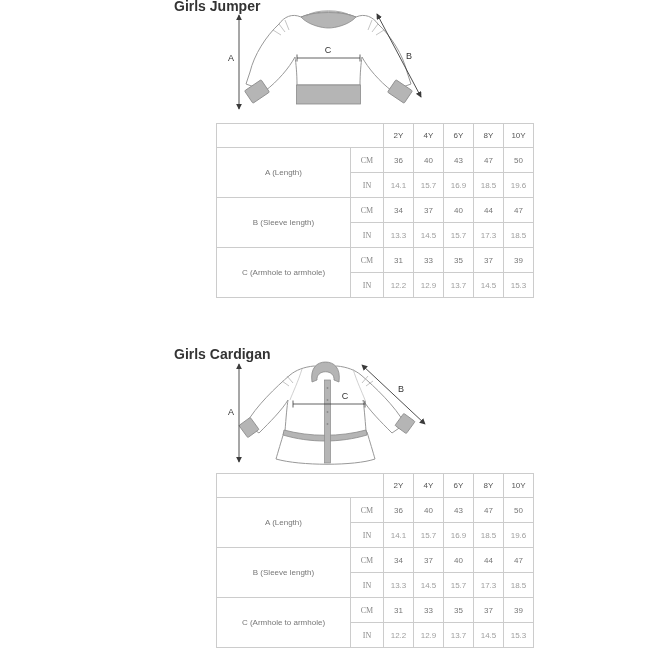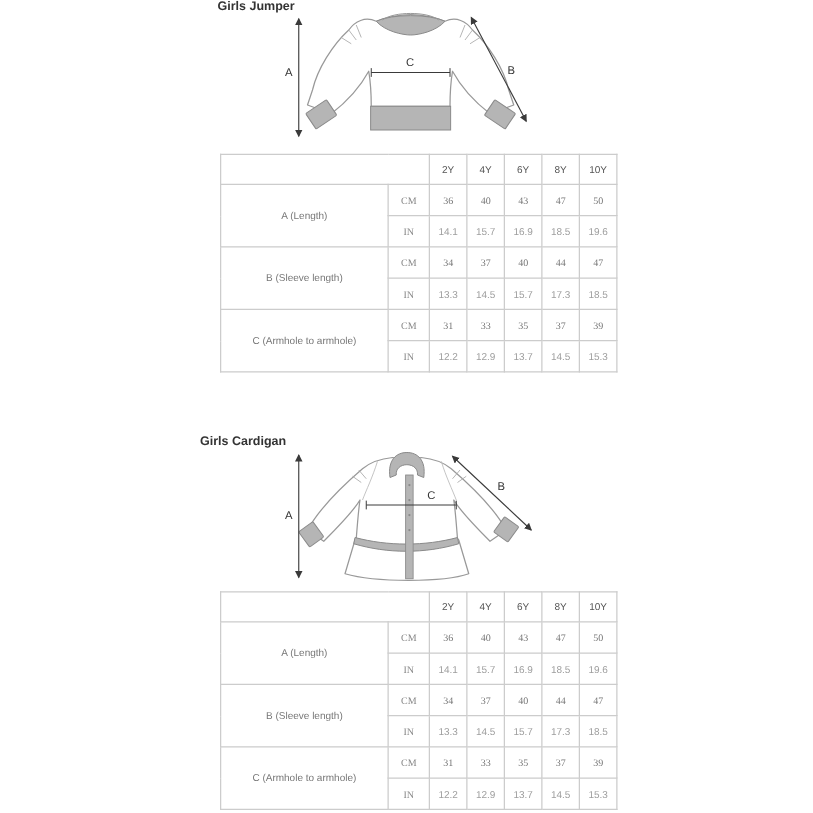--- a/index.html
+++ b/index.html
@@ -1,37 +1,37 @@
 <!DOCTYPE html>
 <html><head>
 <meta charset="utf-8">
 <style>
   html,body{margin:0;padding:0;background:#fff;}
   #page{position:relative;width:650px;height:650px;background:#fff;overflow:hidden;
         font-family:"Liberation Sans",sans-serif;}
-  .section-title{position:absolute;font-size:10px;font-weight:bold;color:#333;line-height:10px;}
+  .section-title{position:absolute;font-size:14px;font-weight:bold;color:#333;line-height:10px;}
   #title-jumper{left:174px;top:1px;}
-  #title-cardigan{left:160px;top:349px;}
+  #title-cardigan{left:174px;top:349px;}
   svg{position:absolute;overflow:visible;}
   #svg-jumper{left:225px;top:8px;}
   #svg-cardigan{left:225px;top:356px;}
   svg text{font-family:"Liberation Sans",sans-serif;font-size:9px;fill:#333;}
 
   table.size-table{position:absolute;border-collapse:collapse;table-layout:fixed;width:317px;
-        font-size:8px;color:#777;}
+        font-size:8px;color:#777;margin-left:40px;}
   #table-jumper{left:176px;top:123px;}
   #table-cardigan{left:176px;top:473px;}
   table.size-table td,table.size-table th{border:1px solid #ccc;text-align:center;
         vertical-align:middle;font-weight:normal;padding:0;}
   tr.head td,tr.head th{height:23px;}
   tr.datarow td{height:24px;}
   th.size-h{color:#555;}
   td.lbl{text-align:left;padding-left:12px;color:#777;}
   td.unit{color:#888;font-family:Liberation Serif, serif;}
-  td.cm{color:#777;font-family:Liberation Serif, serif;}
+  td.cm{color:#777;}
   td.in{color:#9e9e9e;}
 </style>
 </head>
 <body>
 
 <div id="page">
 
   <div id="title-jumper" class="section-title">Girls Jumper</div>
 
   <svg id="svg-jumper" width="220" height="110" viewBox="0 0 220 110">

